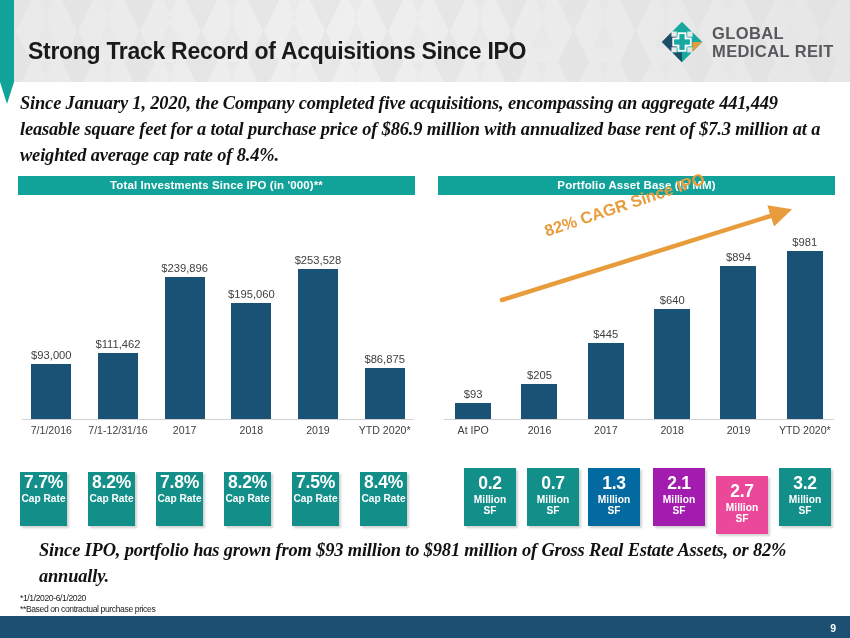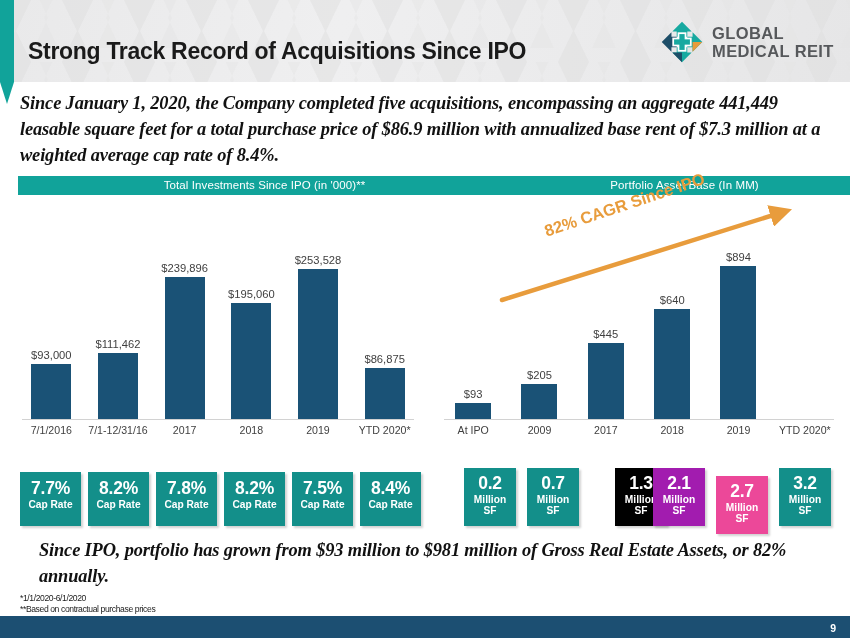--- a/index.html
+++ b/index.html
@@ -97,25 +97,24 @@
     letter-spacing: -0.15px;
   }
 
   
   .chart-header {
     position: absolute;
     height: 19px;
     background: #11a39a;
     color: #ffffff;
     font-size: 11.5px;
-    font-weight: normal;
+    font-weight: bold;
     text-align: center;
     line-height: 19px;
     letter-spacing: .1px;
-    padding-left: 48px;
   }
   #chart-header-left  { left: 18px;  top: 176px; width: 397px; }
   #chart-header-right { left: 438px; top: 176px; width: 397px; }
 
   
   .chart {
     position: absolute;
     top: 212px;
     height: 230px;
   }
@@ -199,23 +198,22 @@
     font-weight: bold;
     letter-spacing: -0.2px;
   }
   .metric-sub {
     font-size: 10.2px;
     font-weight: bold;
     line-height: 1.12;
   }
   .metric-left {
     top: 472px;
-    width: 61px;
+    width: 47px;
     height: 54px;
-    padding-top: 6px;
     box-sizing: border-box;
   }
   .metric-right {
     top: 468px;
     width: 52px;
     height: 58px;
     padding-top: 5px;
     box-sizing: border-box;
   }
 
@@ -359,23 +357,27 @@
           <div class="bar-value" style="bottom: 79.4057px;">$445</div>
         </div>
         <div class="bar-slot" style="left: 199px; width: 66.3333px; height: 208px;">
           <div class="bar" style="width: 36px; height: 109.887px; background: rgb(26, 82, 118);"></div>
           <div class="bar-value" style="bottom: 112.887px;">$640</div>
         </div>
         <div class="bar-slot" style="left: 265.333px; width: 66.3333px; height: 208px;">
           <div class="bar" style="width: 36px; height: 153.498px; background: rgb(26, 82, 118);"></div>
           <div class="bar-value" style="bottom: 156.498px;">$894</div>
         </div>
+        <div class="bar-slot" style="left: 331.667px; width: 66.3333px; height: 208px;">
+          <div class="bar" style="width: 36px; height: 168.436px; background: rgb(26, 82, 118);"></div>
+          <div class="bar-value" style="bottom: 171.436px;">$981</div>
+        </div>
       </div>
   <div class="tick-label" style="left: 0px; width: 66.3333px;">At IPO</div>
-      <div class="tick-label" style="left: 66.3333px; width: 66.3333px;">2009</div>
+      <div class="tick-label" style="left: 66.3333px; width: 66.3333px;">2016</div>
       <div class="tick-label" style="left: 132.667px; width: 66.3333px;">2017</div>
       <div class="tick-label" style="left: 199px; width: 66.3333px;">2018</div>
       <div class="tick-label" style="left: 265.333px; width: 66.3333px;">2019</div>
       <div class="tick-label" style="left: 331.667px; width: 66.3333px;">YTD 2020*</div>
     </div>
 
   <svg id="cagr-arrow" viewBox="0 0 360 110">
     <defs>
       <marker id="arrowhead" markerWidth="5" markerHeight="5" refX="2.2" refY="2.5" orient="auto">
         <path d="M0,0 L5,2.5 L0,5 Z" fill="#e89c3c"></path>
@@ -419,21 +421,21 @@
     <div class="metric-box metric-right" style="left: 464px; background: rgb(19, 143, 138);">
       <div class="metric-main">0.2</div>
       <div class="metric-sub">Million</div>
       <div class="metric-sub">SF</div>
     </div>
     <div class="metric-box metric-right" style="left: 527px; background: rgb(19, 143, 138);">
       <div class="metric-main">0.7</div>
       <div class="metric-sub">Million</div>
       <div class="metric-sub">SF</div>
     </div>
-    <div class="metric-box metric-right" style="left: 615px; background: #000000;">
+    <div class="metric-box metric-right" style="left: 588px; background: #0369a1;">
       <div class="metric-main">1.3</div>
       <div class="metric-sub">Million</div>
       <div class="metric-sub">SF</div>
     </div>
     <div class="metric-box metric-right" style="left: 653px; background: #a21caf;">
       <div class="metric-main">2.1</div>
       <div class="metric-sub">Million</div>
       <div class="metric-sub">SF</div>
     </div>
     <div class="metric-box metric-right" style="left: 716px; background: #ec4899; margin-top: 8px;">

